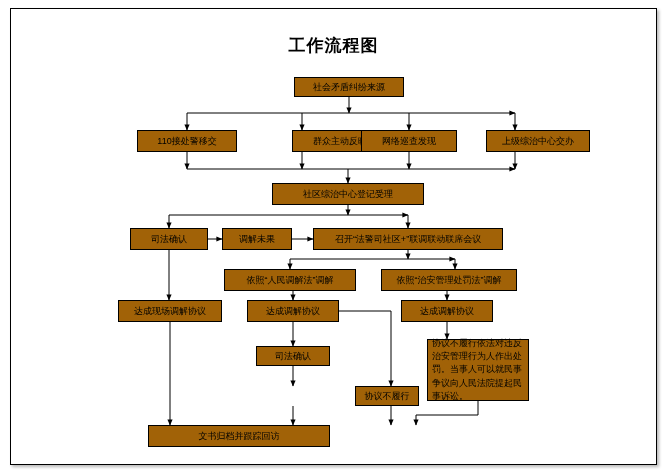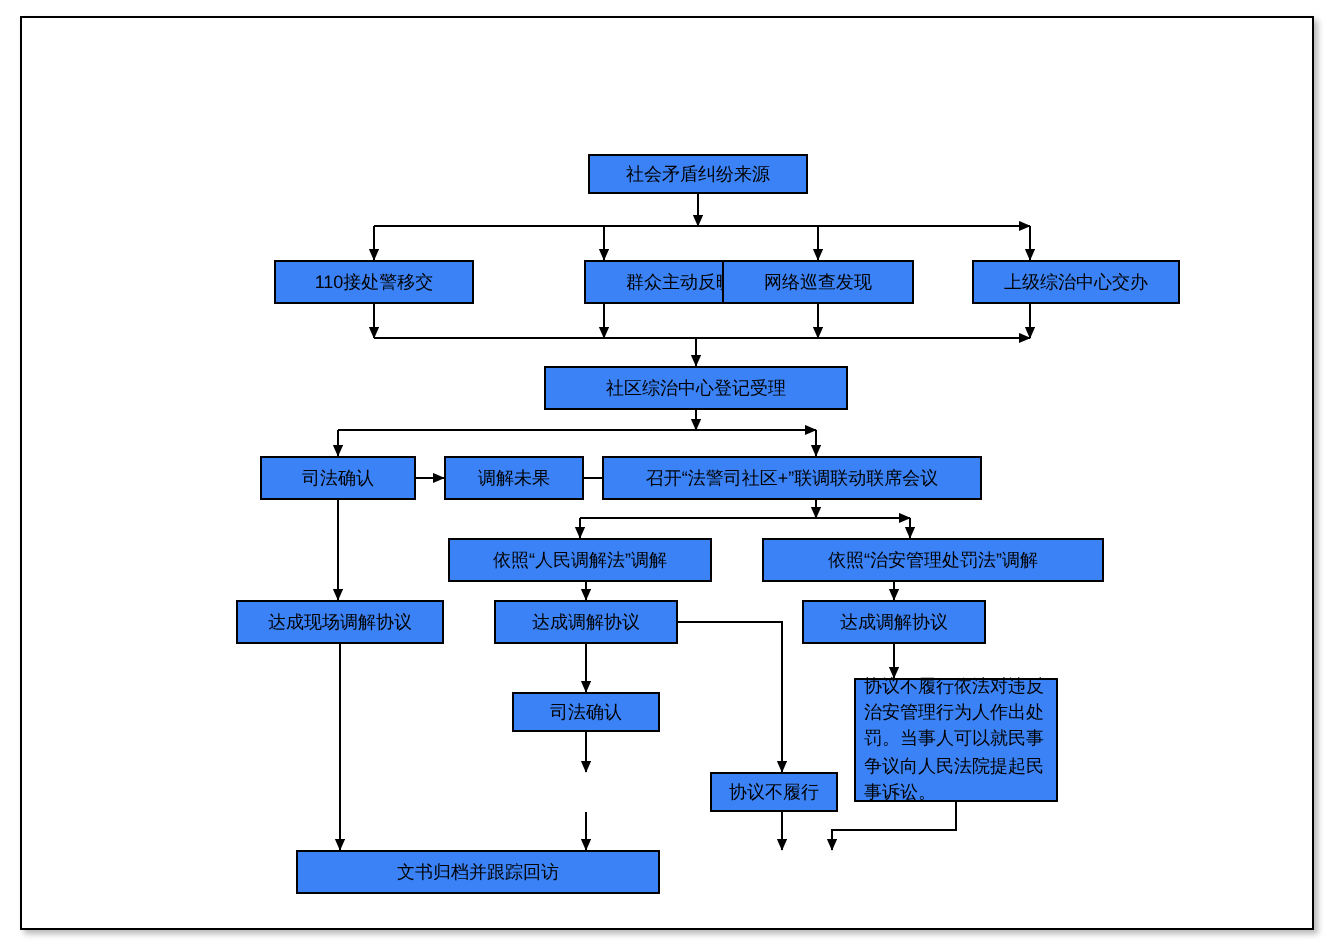--- a/index.html
+++ b/index.html
@@ -33,21 +33,21 @@
     width: 645px;
     text-align: center;
     font-size: 17px;
     font-weight: bold;
     color: #000000;
     letter-spacing: 1px;
   }
   .node {
     position: absolute;
     border: 1px solid #000000;
-    background: #3b82f6;
+    background: #a16207;
     box-sizing: border-box;
     display: flex;
     align-items: center;
     justify-content: center;
     text-align: center;
     font-size: 9px;
     color: #000000;
     line-height: 1.35;
     padding: 1px 2px;
     z-index: 3;
@@ -66,20 +66,21 @@
     height: 455px;
     z-index: 1;
   }
 </style>
 </head>
 <body>
 
 <div id="page">
   <div id="canvas">
 
+    <div id="title">工作流程图</div>
 
     <svg id="wires" viewBox="0 0 645 455">
       <defs>
         <marker id="arrow" markerWidth="7" markerHeight="7" refX="5.6" refY="2.6" orient="auto" markerUnits="userSpaceOnUse">
           <path d="M0,0 L6,2.6 L0,5.2 z" fill="#000000"></path>
         </marker>
       </defs>
       <g stroke="#000000" stroke-width="1" fill="none" marker-end="url(#arrow)">
 
         <path d="M338,88 L338,104"></path>
@@ -156,29 +157,29 @@
     </div>
 
     <div class="node" style="left:119px;top:219px;width:78px;height:22px;">
       <span>司法确认</span>
     </div>
 
     <div class="node" style="left:211px;top:219px;width:70px;height:22px;">
       <span>调解未果</span>
     </div>
 
-    <div class="node" style="left:290px;top:219px;width:190px;height:22px;">
+    <div class="node" style="left:302px;top:219px;width:190px;height:22px;">
       <span>召开“法警司社区+”联调联动联席会议</span>
     </div>
 
     <div class="node" style="left:213px;top:260px;width:132px;height:22px;">
       <span>依照“人民调解法”调解</span>
     </div>
 
-    <div class="node" style="left:370px;top:260px;width:171px;height:22px;">
+    <div class="node" style="left:370px;top:260px;width:136px;height:22px;">
       <span>依照“治安管理处罚法”调解</span>
     </div>
 
     <div class="node" style="left:107px;top:291px;width:104px;height:22px;">
       <span>达成现场调解协议</span>
     </div>
 
     <div class="node" style="left:236px;top:291px;width:92px;height:22px;">
       <span>达成调解协议</span>
     </div>

